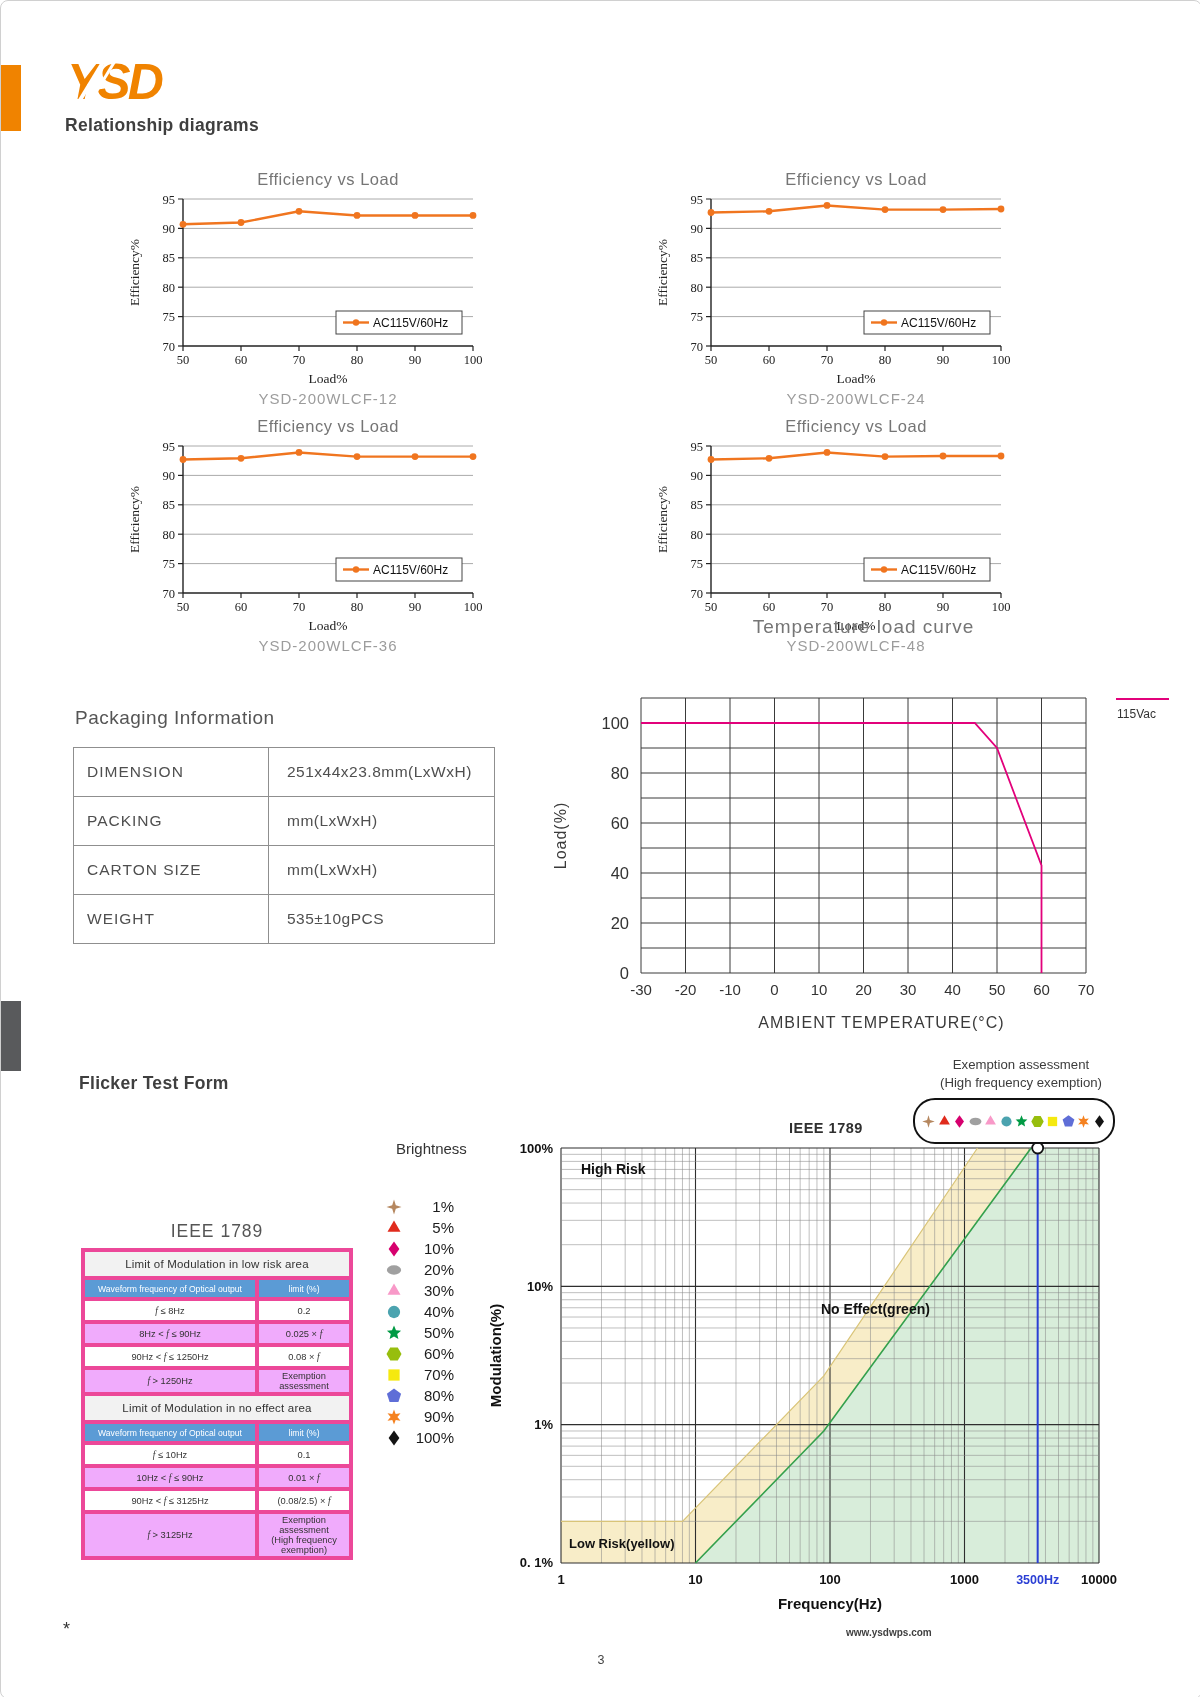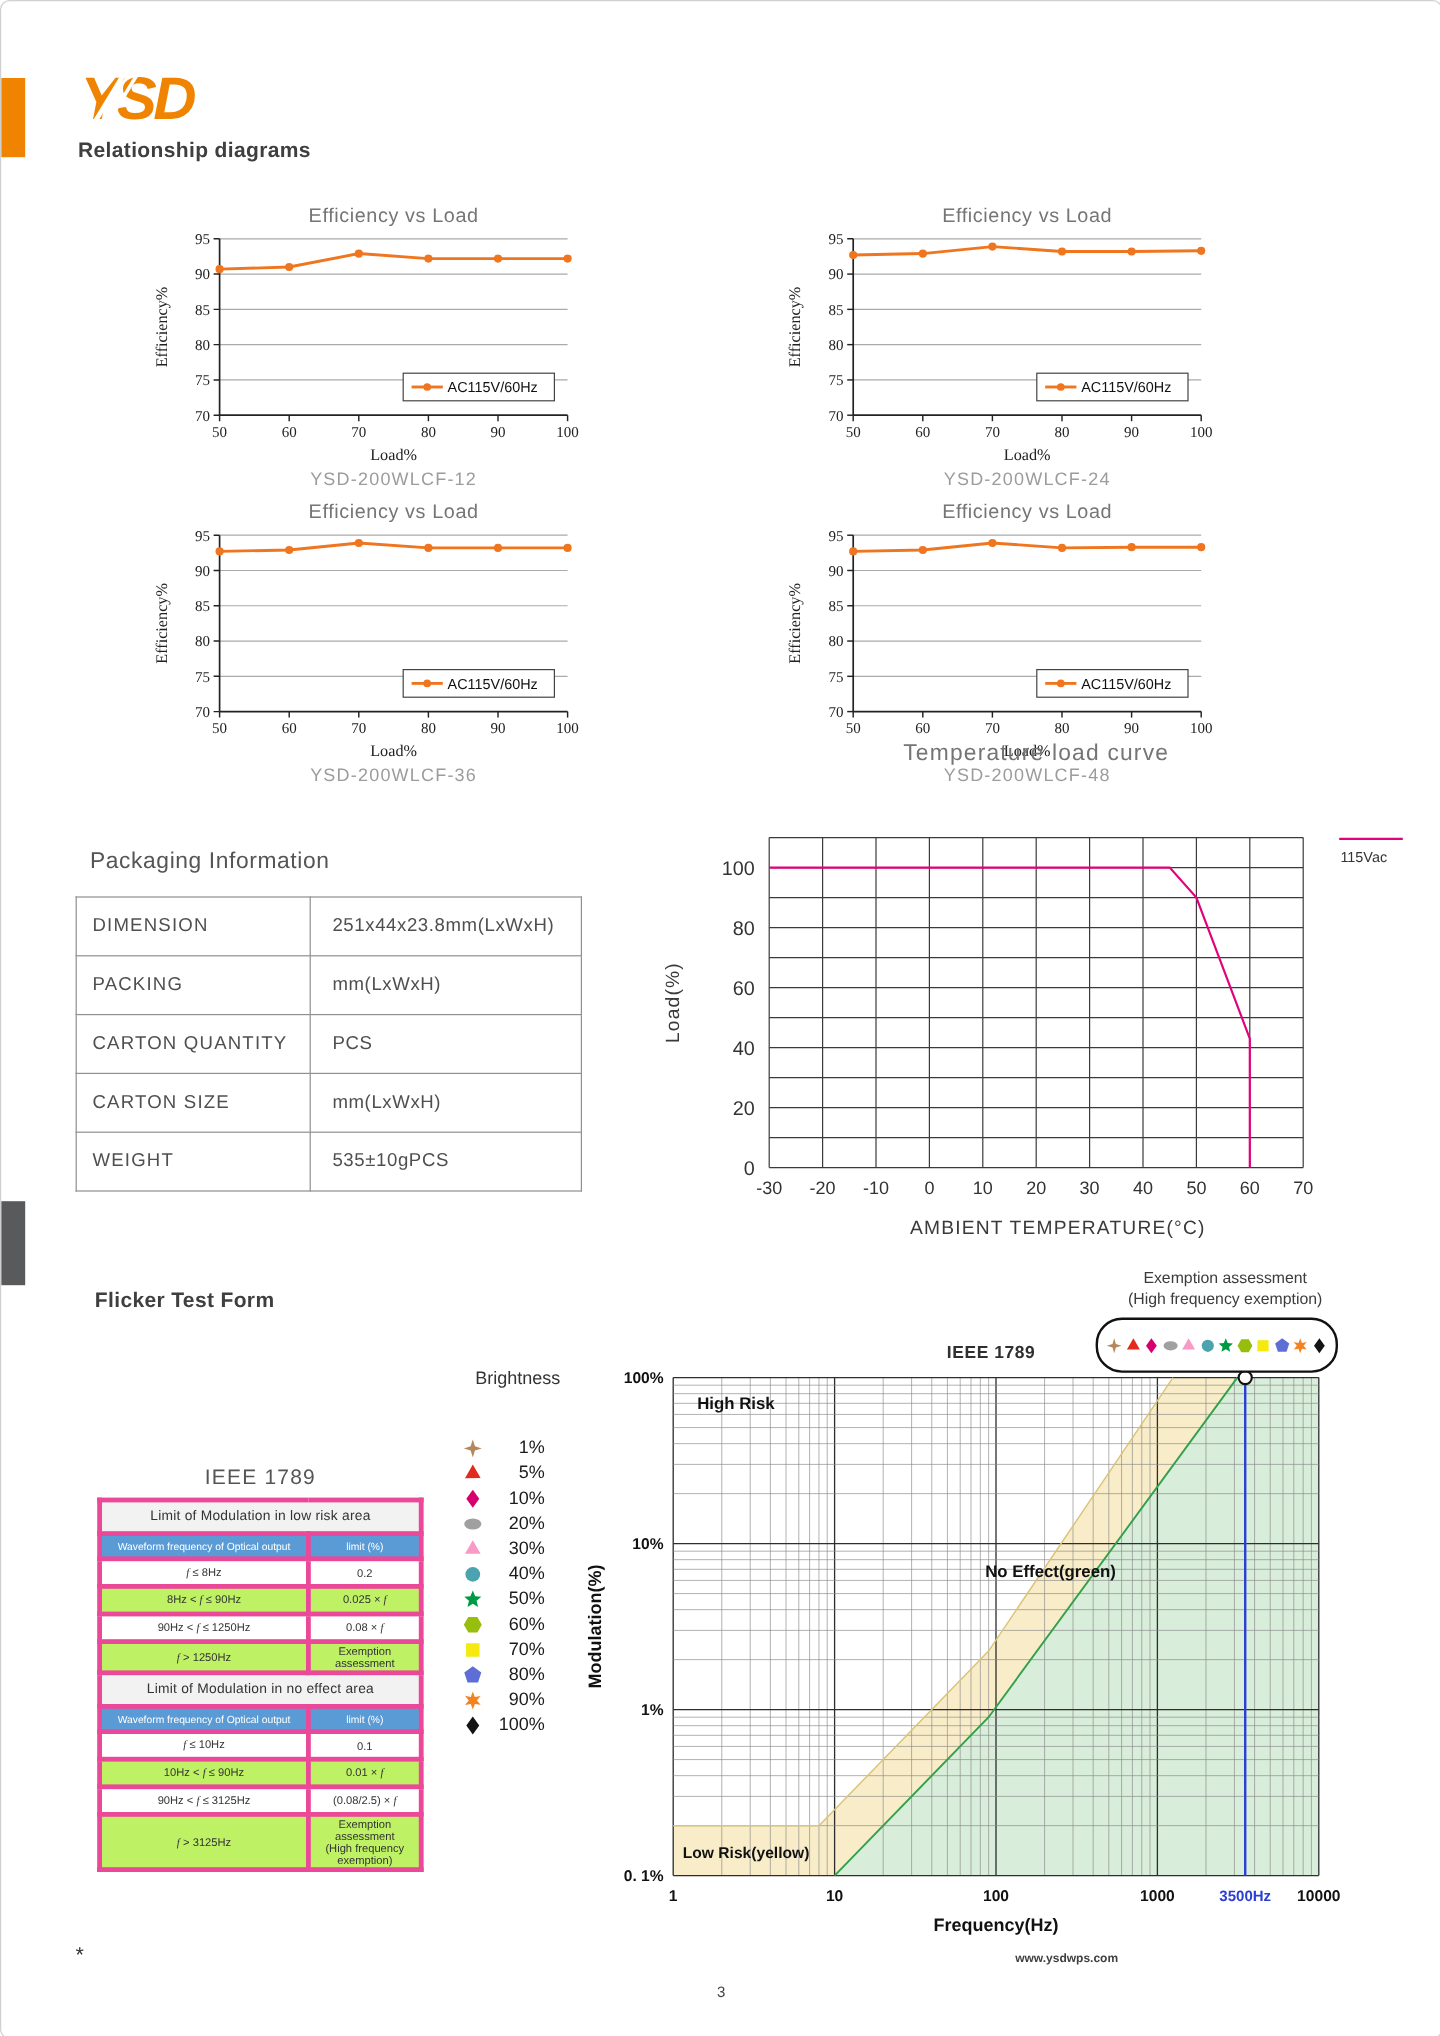--- a/index.html
+++ b/index.html
@@ -18,21 +18,21 @@
   .pack-table td{border:1.2px solid #8f8f8f;height:46px;font-size:15.5px;color:#4f4f4f;}
   .pack-table td.lbl{width:180px;padding-left:13px;letter-spacing:1px;}
   .pack-table td.val{padding-left:18px;letter-spacing:.5px;}
   
   .ieee-title{font-size:17.5px;color:#555;text-align:center;letter-spacing:1px;}
   .ieee-table{border-collapse:collapse;width:272px;margin-top:6px;border:1.6px solid #666;}
   .ieee-table td{border:4px solid #ec4899;text-align:center;color:#333;}
   .ieee-sec td{height:22px;font-size:11.5px;background:#f2f2f2;letter-spacing:.2px;}
   .ieee-head td{height:15px;font-size:8.6px;background:#5b9bd5;color:#fff;}
   .ieee-row td{height:17px;font-size:9.3px;white-space:pre-line;}
-  .ieee-row.alt td{background:#bef264;}
+  .ieee-row.alt td{background:#f0abfc;}
   .ieee-table i{font-family:"Liberation Serif",serif;font-style:italic;}
   
   .bright-title{font-size:15px;color:#333;}
   .bright-items{margin-top:39px;}
   .bright-item{display:flex;align-items:center;height:21px;}
   .bright-item .ic{width:20px;display:flex;justify-content:center;}
   .bright-item .lb{width:50px;text-align:right;font-size:15px;color:#1c1c1c;}
   
   .callout{width:280px;text-align:center;font-size:13.2px;color:#3c3c3c;}
   .ieee-chart-label{font-size:14.5px;font-weight:bold;color:#2f2f2f;letter-spacing:.5px;}
@@ -264,33 +264,29 @@
       <circle cx="352" cy="47.99600000000001" r="3.4" fill="#f0751f"></circle>
       <rect x="215" y="150" width="126" height="23" fill="#fff" stroke="#444" stroke-width="1"></rect>
       <line x1="222" y1="161.5" x2="248" y2="161.5" stroke="#f0751f" stroke-width="2.4"></line>
       <circle cx="235" cy="161.5" r="3.2" fill="#f0751f"></circle>
       <text x="252" y="166" text-anchor="start" class="leg-txt">AC115V/60Hz</text>
       <text x="207" y="222" text-anchor="middle" class="serif-lab">Load%</text>
       <text x="207" y="243" text-anchor="middle" class="model-lab">YSD-200WLCF-48</text>
     </svg>
 
   <div class="abs pack-title" style="left:74px;top:706px;">Packaging Information</div>
-  <table class="abs pack-table" style="left:62px;top:746px;">
+  <table class="abs pack-table" style="left:72px;top:746px;">
     <tbody id="pack-body">
         <tr>
           <td class="lbl">DIMENSION</td>
           <td class="val">251x44x23.8mm(LxWxH)</td>
         </tr>
         <tr>
           <td class="lbl">PACKING</td>
           <td class="val">mm(LxWxH)</td>
-        </tr>
-        <tr>
-          <td class="lbl">CARTON QUANTITY</td>
-          <td class="val">PCS</td>
         </tr>
         <tr>
           <td class="lbl">CARTON SIZE</td>
           <td class="val">mm(LxWxH)</td>
         </tr>
         <tr>
           <td class="lbl">WEIGHT</td>
           <td class="val">535±10gPCS</td>
         </tr>
       </tbody>

